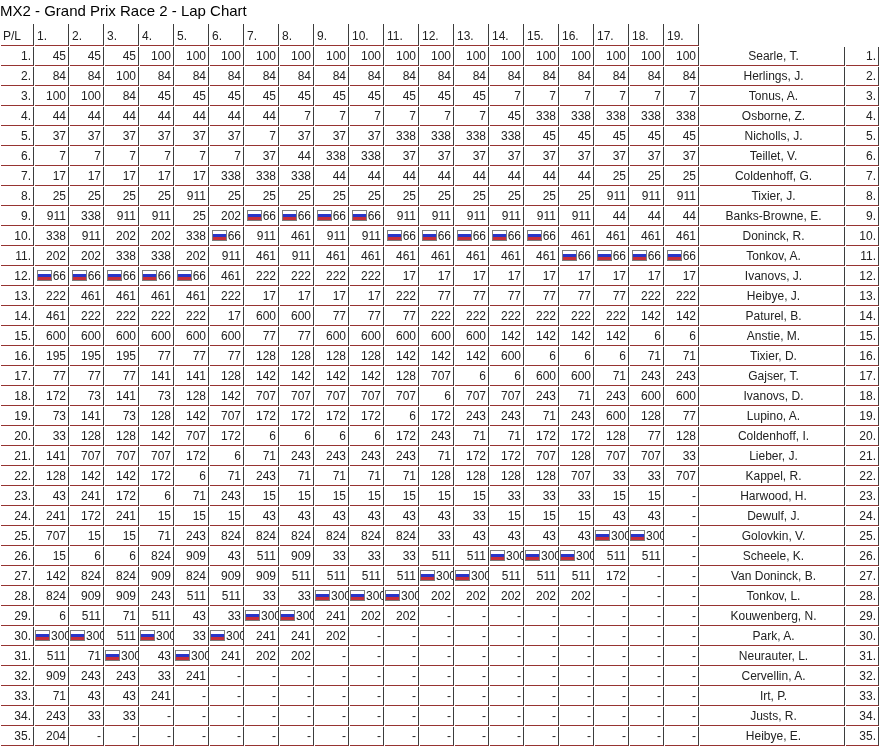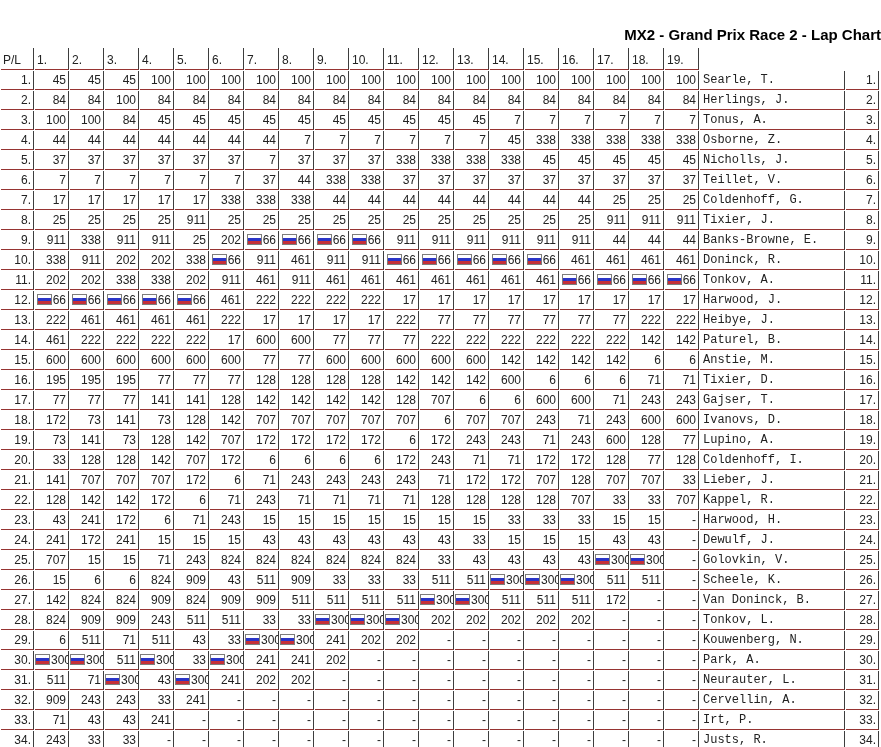--- a/index.html
+++ b/index.html
@@ -4,26 +4,25 @@
 <style>
   html,body{
     margin:0; padding:0;
     width:881px; height:747px;
     background:#ffffff;
     font-family:"Liberation Sans", sans-serif;
     overflow:hidden;
   }
   .title{
     height:23px;
-    text-align:right;
+    text-align:left;
     font-size:15px;
-    font-weight:bold;
+    font-weight:normal;
     color:#000000;
     line-height:22px;
-    margin-top:24px;
   }
   table.lapchart{
     table-layout:fixed;
     border-collapse:separate;
     border-spacing:1px 1px;
     width:742px;
   }
   table.lapchart td{
     box-sizing:border-box;
     height:19px;
@@ -38,23 +37,22 @@
     border-bottom:1px solid var(--grid-h);
     vertical-align:middle;
   }
   table.lapchart tr.hdr td{
     height:22px;
     text-align:left;
     padding:0 0 0 2px;
     vertical-align:bottom;
   }
   table.lapchart td.name{
-    text-align:left;
+    text-align:center;
     padding:0 0 0 3px;
-    font-family:Liberation Mono, monospace;
   }
   table.lapchart td.noborder{
     border-right:none;
     border-bottom:none;
   }
   span.flag{
     display:inline-block;
     width:13px; height:9px;
     border:1px solid #7d7d7d;
     box-sizing:content-box;
@@ -399,21 +397,21 @@
         <td>222</td>
         <td>17</td>
         <td>17</td>
         <td>17</td>
         <td>17</td>
         <td>17</td>
         <td>17</td>
         <td>17</td>
         <td>17</td>
         <td>17</td>
-        <td class="name">Harwood, J.</td>
+        <td class="name">Ivanovs, J.</td>
         <td>12.</td>
       </tr>
       <tr>
         <td>13.</td>
         <td>222</td>
         <td>461</td>
         <td>461</td>
         <td>461</td>
         <td>461</td>
         <td>222</td>

